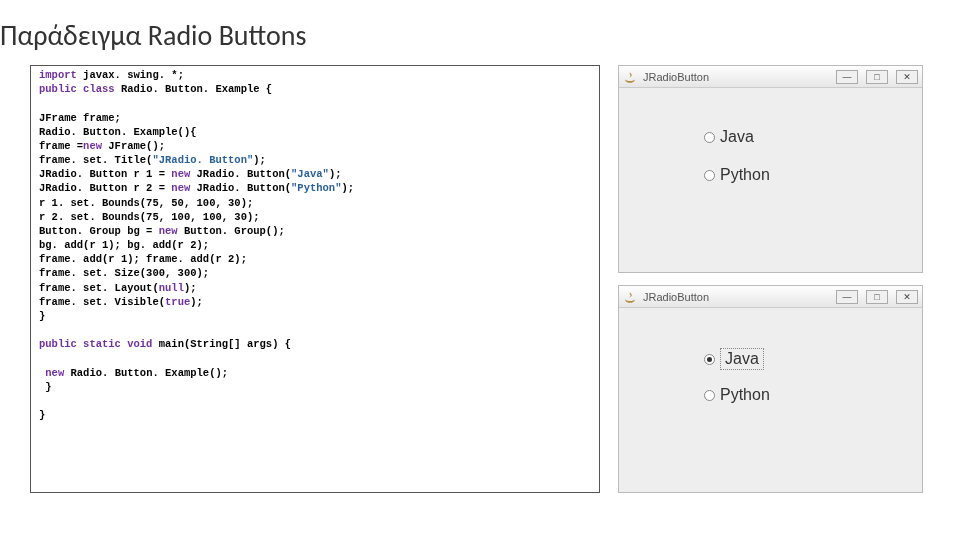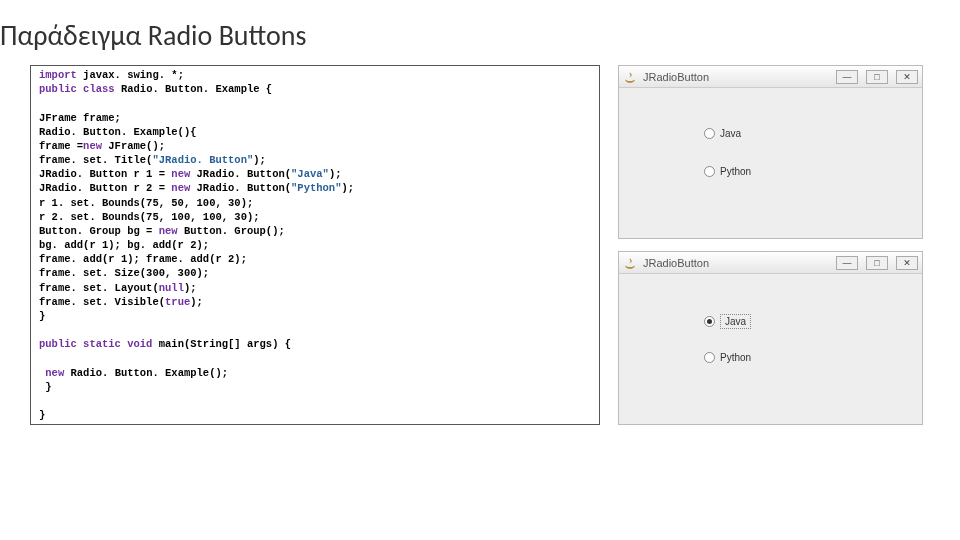--- a/index.html
+++ b/index.html
@@ -44,21 +44,21 @@
     font-size: 13px;
     font-weight: bold;
     font-style: italic;
     color: #333;
     padding: 2px 0 0 10px;
   }
   .jwin {
     border: 1px solid #bbb;
     background: #f5f5f5;
     width: 305px;
-    height: 174px;
+    height: 208px;
     position: relative;
     font-family: Tahoma, sans-serif;
     font-size: 10px;
   }
   .jwin-title {
     display: flex;
     align-items: center;
     height: 22px;
     background: linear-gradient(#fefefe, #e6e6e6);
     border-bottom: 1px solid #ccc;
@@ -88,21 +88,21 @@
     position: relative;
     background: #eee;
     height: calc(100% - 22px);
   }
   .radio-row {
     position: absolute;
     left: 85px;
     display: flex;
     align-items: center;
     gap: 5px;
-    font-size: 10px;
+    font-size: 16px;
     color: #333;
   }
   .radio-circ {
     width: 11px; height: 11px;
     border: 1px solid #888;
     border-radius: 50%;
     background: #fff;
     display: inline-flex; align-items: center; justify-content: center;
   }
   .radio-circ.sel::after {

